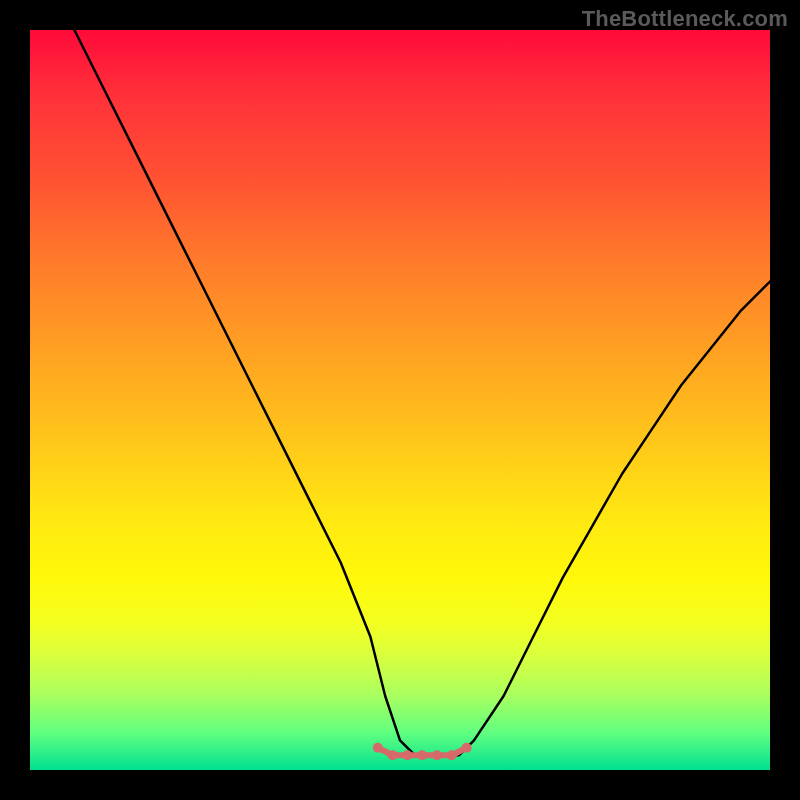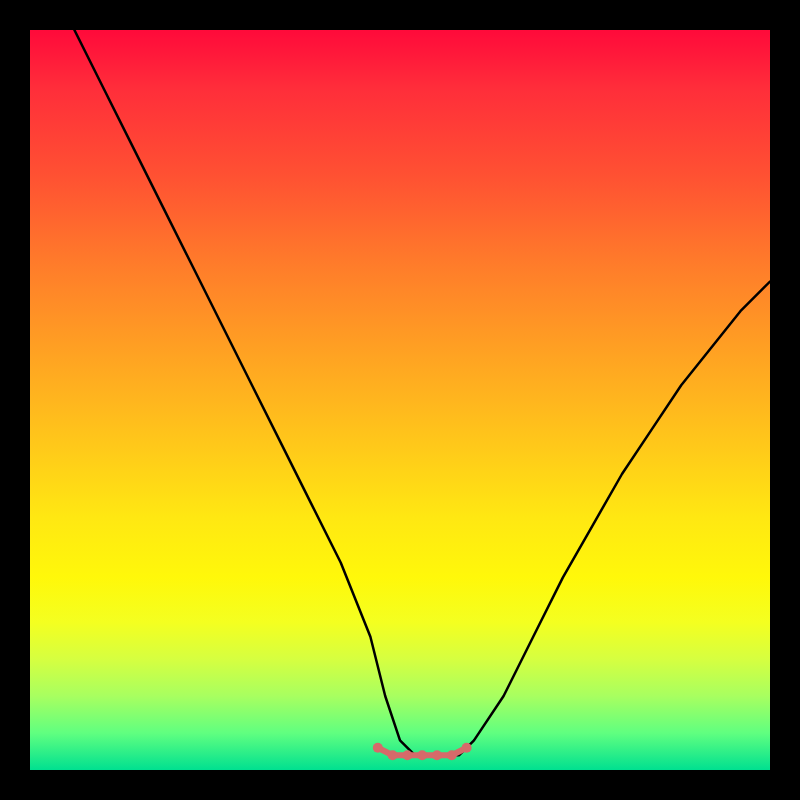--- a/index.html
+++ b/index.html
@@ -56,20 +56,21 @@
     top: 0;
     width: 740px;
     height: 740px;
   }
 </style>
 </head>
 <body>
 
 <div class="frame">
 
+  <div class="watermark">TheBottleneck.com</div>
 
   <div class="plot">
     <svg class="curve" viewBox="0 0 740 740" preserveAspectRatio="none">
       <g>
         <path id="curve-path" fill="none" stroke="#000000" stroke-width="2.5" stroke-linecap="round" stroke-linejoin="round" d="M44.4 0.0 L74.0 59.2 L103.6 118.4 L133.2 177.6 L162.8 236.8 L192.4 296.0 L222.0 355.2 L251.6 414.4 L281.2 473.6 L310.8 532.8 L340.4 606.8 L355.2 666.0 L370.0 710.4 L384.8 725.2 L399.6 725.2 L414.4 725.2 L429.2 725.2 L444.0 710.4 L473.6 666.0 L503.2 606.8 L532.8 547.6 L562.4 495.8 L592.0 444.0 L621.6 399.6 L651.2 355.2 L680.8 318.2 L710.4 281.2 L740.0 251.6"></path>
       </g>
       <g id="marker-group">
           <path d="M347.8 717.8 L362.6 725.2 L377.4 725.2 L392.2 725.2 L407.0 725.2 L421.8 725.2 L436.6 717.8" fill="none" stroke="#d66a6a" stroke-width="6" stroke-linecap="round"></path>
           <circle cx="347.8" cy="717.8" r="5" fill="#d66a6a"></circle>
           <circle cx="362.6" cy="725.2" r="5" fill="#d66a6a"></circle>

